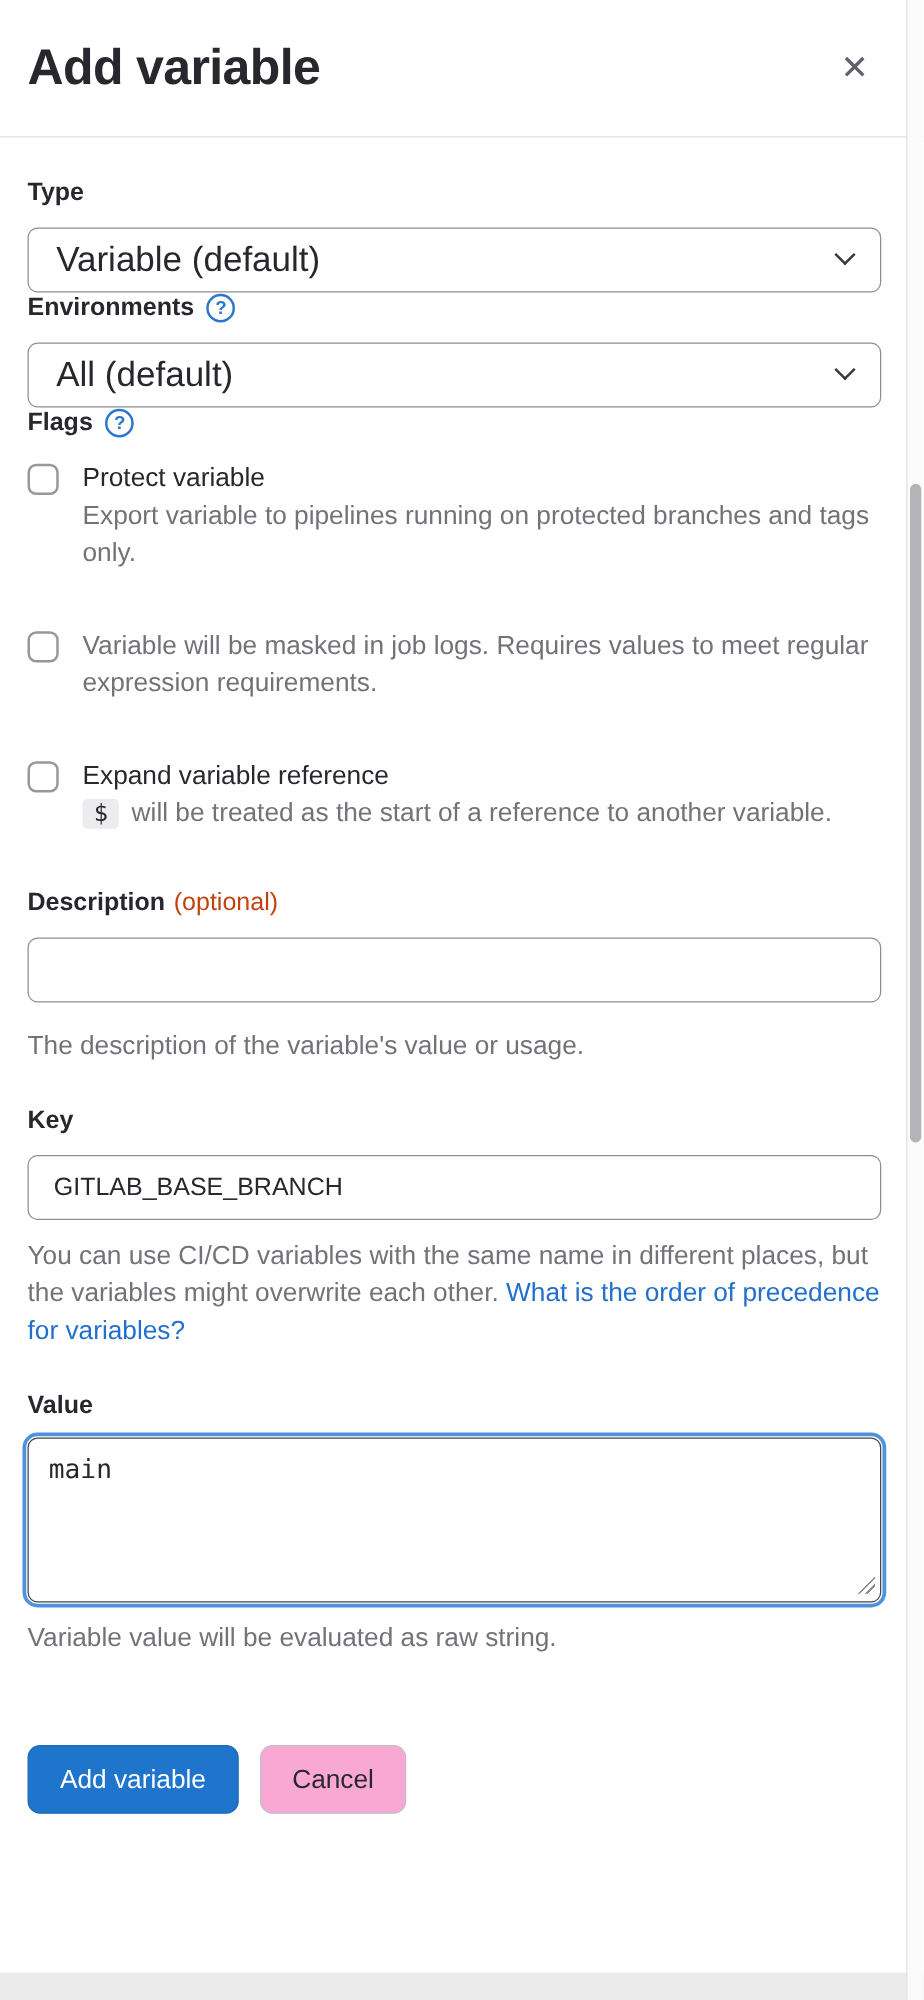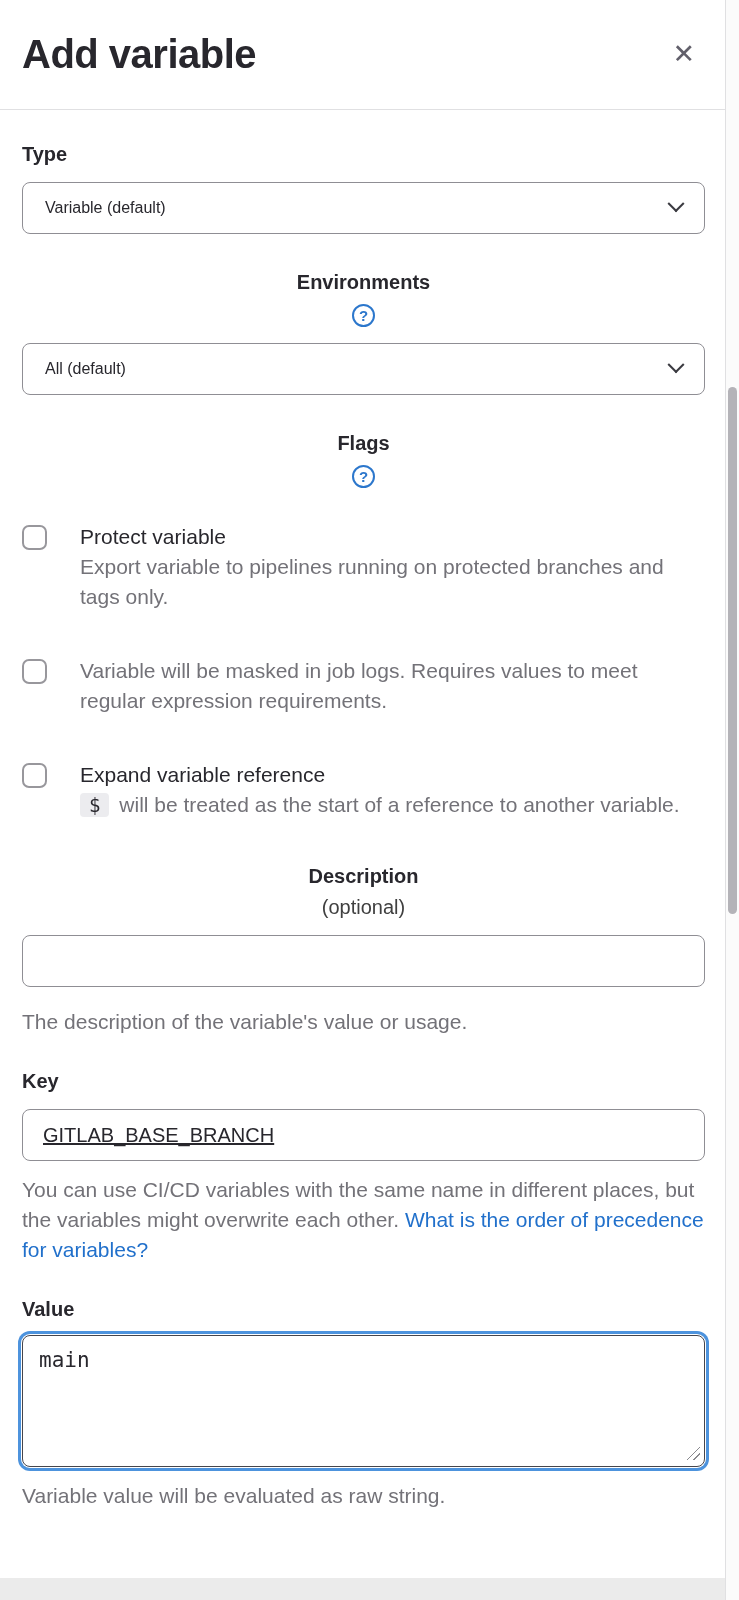--- a/index.html
+++ b/index.html
@@ -15,38 +15,38 @@
   
   .below-drawer { position:absolute; left:0; right:0; top:1578px; height:22px; background:#ebebeb; z-index:4; }
 
   header { height:110px; border-bottom:1px solid #e0e0e2; padding:0 40px 0 22px; display:flex; align-items:center; }
   h2.title { font-size:40px; font-weight:700; color:#28272d; letter-spacing:-0.5px; }
   .close-btn { margin-left:auto; background:none; border:none; cursor:pointer; font-size:27px; color:#62606b; line-height:1; padding:4px; }
 
   .body { width:726px; padding:32px 21px 0 22px; }
 
   .field-label { display:block; font-size:20px; font-weight:700; color:#28272d; line-height:24px; margin-bottom:16px; }
-  .label-row { display:flex; align-items:center; gap:10px; margin-bottom:16px;flex-direction:column; }
+  .label-row { display:flex; align-items:center; gap:10px; margin-bottom:16px; }
   .label-row .field-label { margin-bottom:0; }
-  .optional { font-weight:400; color:#404040; }
+  .optional { font-weight:400; color:#c2410c; }
 
   .help-icon { width:23px; height:23px; border:2px solid #2c77cc; border-radius:50%; color:#2c77cc; font-size:15px; font-weight:700; display:inline-flex; align-items:center; justify-content:center; cursor:pointer; }
 
-  .select { width:100%; height:52px; border:1px solid #8f8e94; border-radius:8px; display:flex; align-items:center; padding:0 22px; font-size:16px; color:#28272d; background:#fff; cursor:pointer; margin-bottom:36px; }
+  .select { width:100%; height:52px; border:1px solid #8f8e94; border-radius:8px; display:flex; align-items:center; padding:0 22px; font-size:28px; color:#28272d; background:#fff; cursor:pointer; }
   .chevron { margin-left:auto; width:12px; height:12px; border-right:2px solid #3a3a40; border-bottom:2px solid #3a3a40; transform:rotate(45deg) translate(-3px,-3px); }
 
-  .flags-label-row { margin-bottom:34px; }
-  .flag { display:grid; grid-template-columns:25px 1fr; column-gap:33px; margin-bottom:44px; }
+  .flags-label-row { margin-bottom:18px; }
+  .flag { display:grid; grid-template-columns:25px 1fr; column-gap:19px; margin-bottom:44px; }
   .flag:last-of-type { margin-bottom:30px; }
   .checkbox { width:25px; height:25px; border:2px solid #98979c; border-radius:7px; background:#fff; margin-top:3px; cursor:pointer; }
   .flag-label { font-size:21px; color:#28272d; line-height:30px; cursor:pointer; }
   .help-text { font-size:21px; color:#737278; line-height:30px; }
   .code-chip { font-family:"DejaVu Sans Mono", monospace; font-size:19px; background:#ececef; color:#28272d; border-radius:4px; padding:1px 9px; margin-right:4px; }
 
-  .text-input { width:100%; height:52px; border:1px solid #8f8e94; border-radius:8px; font-size:20px; color:#28272d; padding:0 20px; font-family:"Liberation Sans", sans-serif; background:#fff;text-decoration:underline; }
+  .text-input { width:100%; height:52px; border:1px solid #8f8e94; border-radius:8px; font-size:20px; color:#28272d; padding:0 20px; font-family:"Liberation Sans", sans-serif; background:#fff; }
   .input-help { margin-top:20px; margin-bottom:32px; }
   .key-help { margin-top:14px; margin-bottom:32px; }
   .key-help a { color:#2170cb; text-decoration:none; cursor:pointer; }
 
   .value-wrap { position:relative; width:100%;margin-top:14px; }
   .value-area { display:block; width:100%; height:132px; resize:none; border:1px solid #45454c; border-radius:8px; box-shadow:0 0 0 1px #fff, 0 0 0 4px #4d93dd; font-family:"DejaVu Sans Mono", monospace; font-size:21px; color:#28272d; padding:12px 16px; outline:none; background:#fff; }
   .resize-grip { position:absolute; right:5px; bottom:7px; width:14px; height:14px; background:
       linear-gradient(135deg, transparent 50%, #8a8a8f 50% 57%, transparent 57% 72%, #8a8a8f 72% 79%, transparent 79%); cursor:nwse-resize; }
   .value-help { margin-top:14px; }
 

